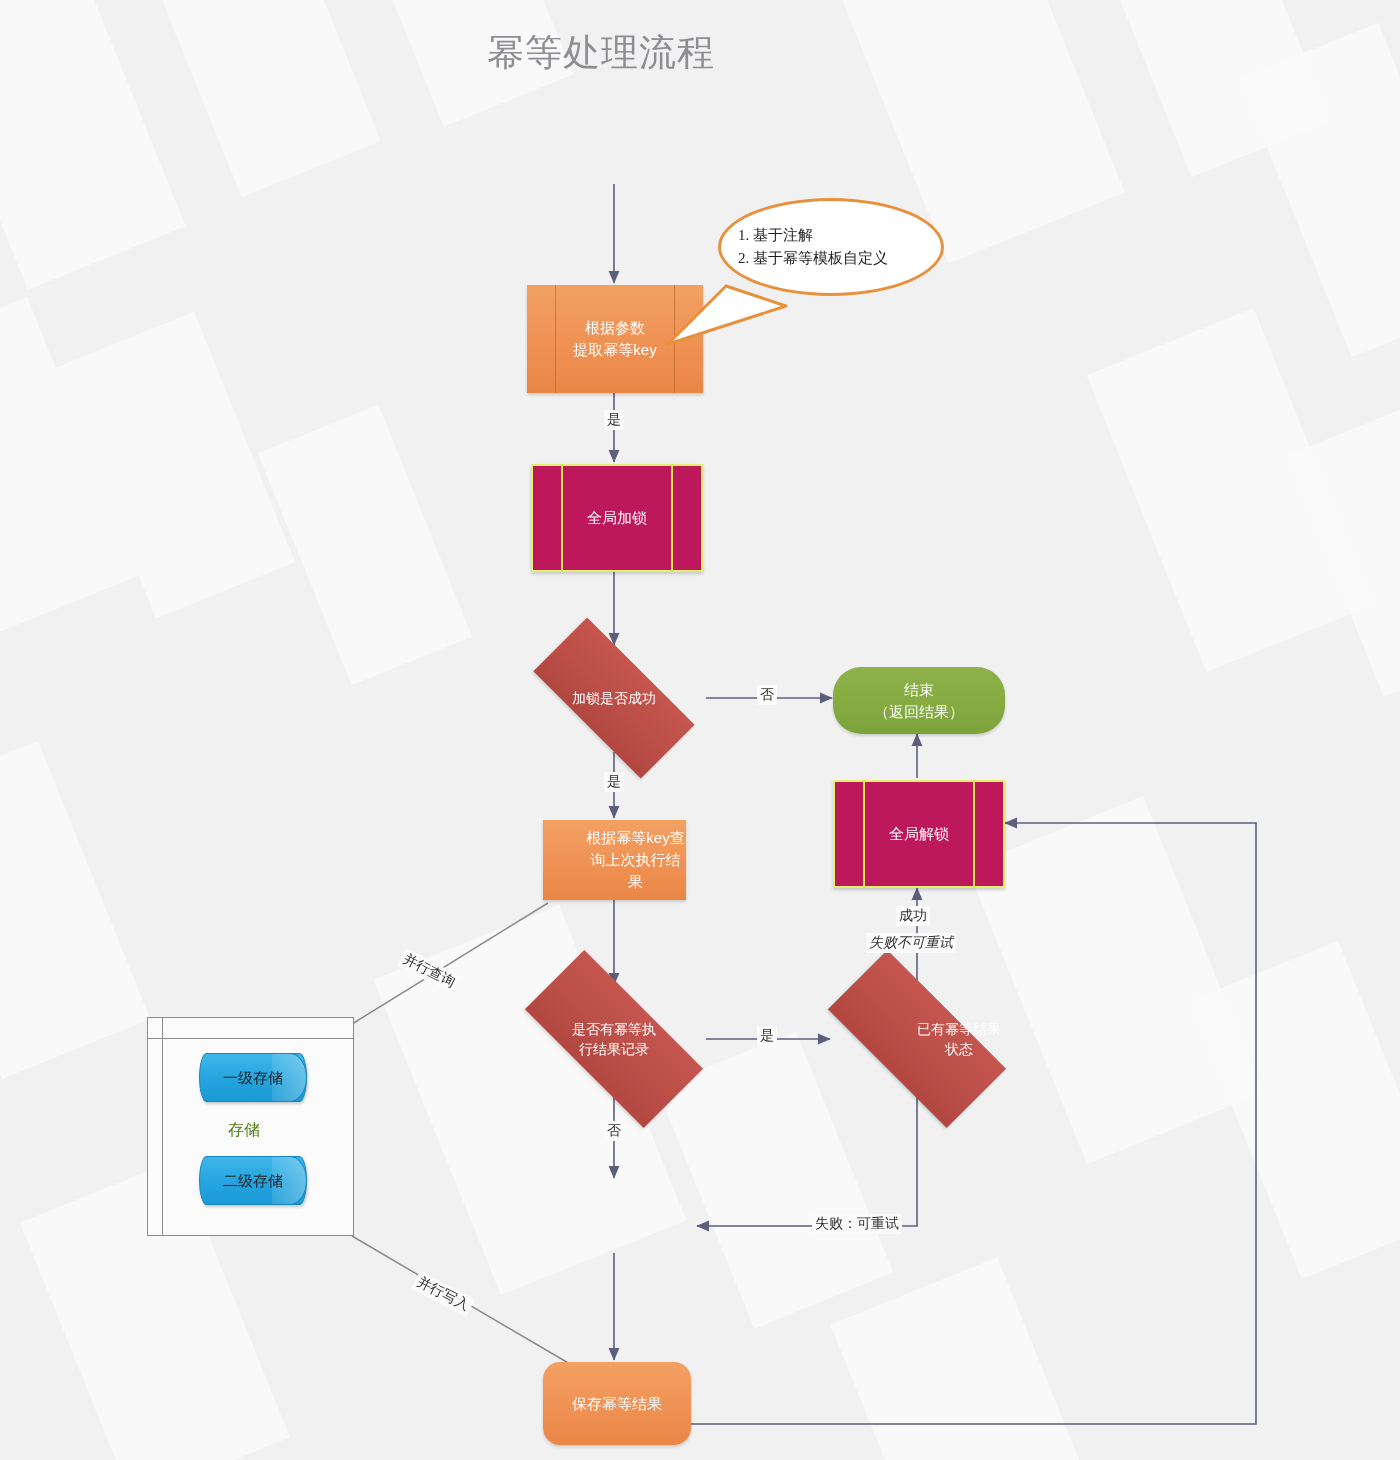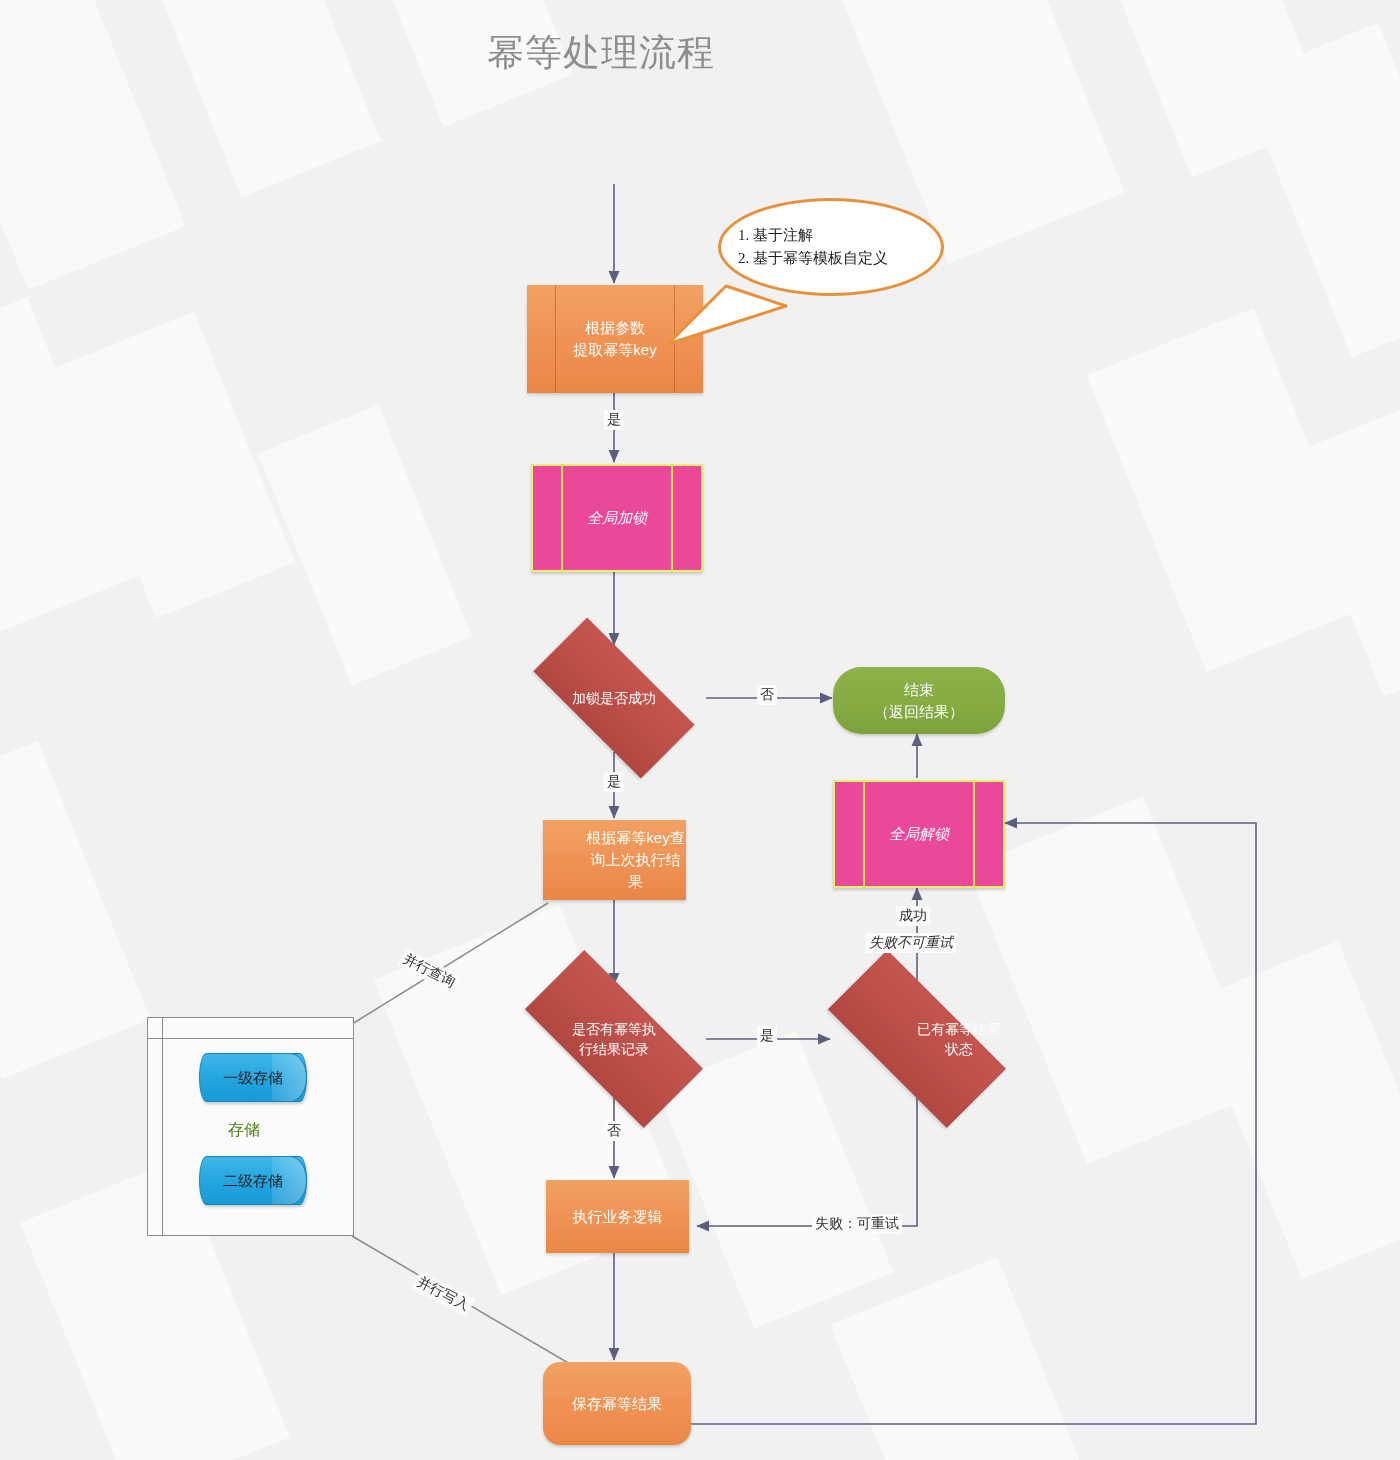--- a/index.html
+++ b/index.html
@@ -66,24 +66,23 @@
   .n-proc-pre::before, .n-proc-pre::after {
     content: "";
     position: absolute;
     top: 0; bottom: 0; width: 1px;
     background: rgba(160,80,25,.45);
   }
   .n-proc-pre::before { left: 28px; }
   .n-proc-pre::after  { right: 28px; }
   
   .n-blue {
-    background: #ec4899;
+    background: #be185d;
     border: 2px solid #e8ef6a;
     box-shadow: 0 2px 3px rgba(0,0,0,.18);
-    font-style: italic;
   }
   .n-blue::before, .n-blue::after {
     content: "";
     position: absolute;
     top: -2px; bottom: -2px; width: 2px;
     background: #d8e84c;
   }
   .n-blue::before { left: 28px; }
   .n-blue::after  { right: 28px; }
   .n-blue .lbl { position: relative; z-index: 2; }
@@ -298,23 +297,20 @@
     <span class="lbl">是否有幂等执
 行结果记录</span>
   </div>
 
   <div class="node n-dec" style="left:833px; top:997px; width:168px; height:84px;justify-content:flex-end;">
     <span class="diamond-bg"></span>
     <span class="lbl">已有幂等结果
 状态</span>
   </div>
 
-  <div class="node n-proc" style="left:546px; top:1180px; width:143px; height:73px;">
-    <span class="lbl">执行业务逻辑</span>
-  </div>
 
   <div class="node n-proc" style="left:543px; top:1362px; width:148px; height:83px;border-radius:17px;">
     <span class="lbl">保存幂等结果</span>
   </div>
 
   <div class="grp" style="left:147px; top:1017px; width:207px; height:219px;">
     <span class="grp-bar-v"></span>
     <span class="grp-bar-h"></span>
   </div>
   <div class="node n-cyl" style="left:199px; top:1053px; width:108px; height:49px;">

